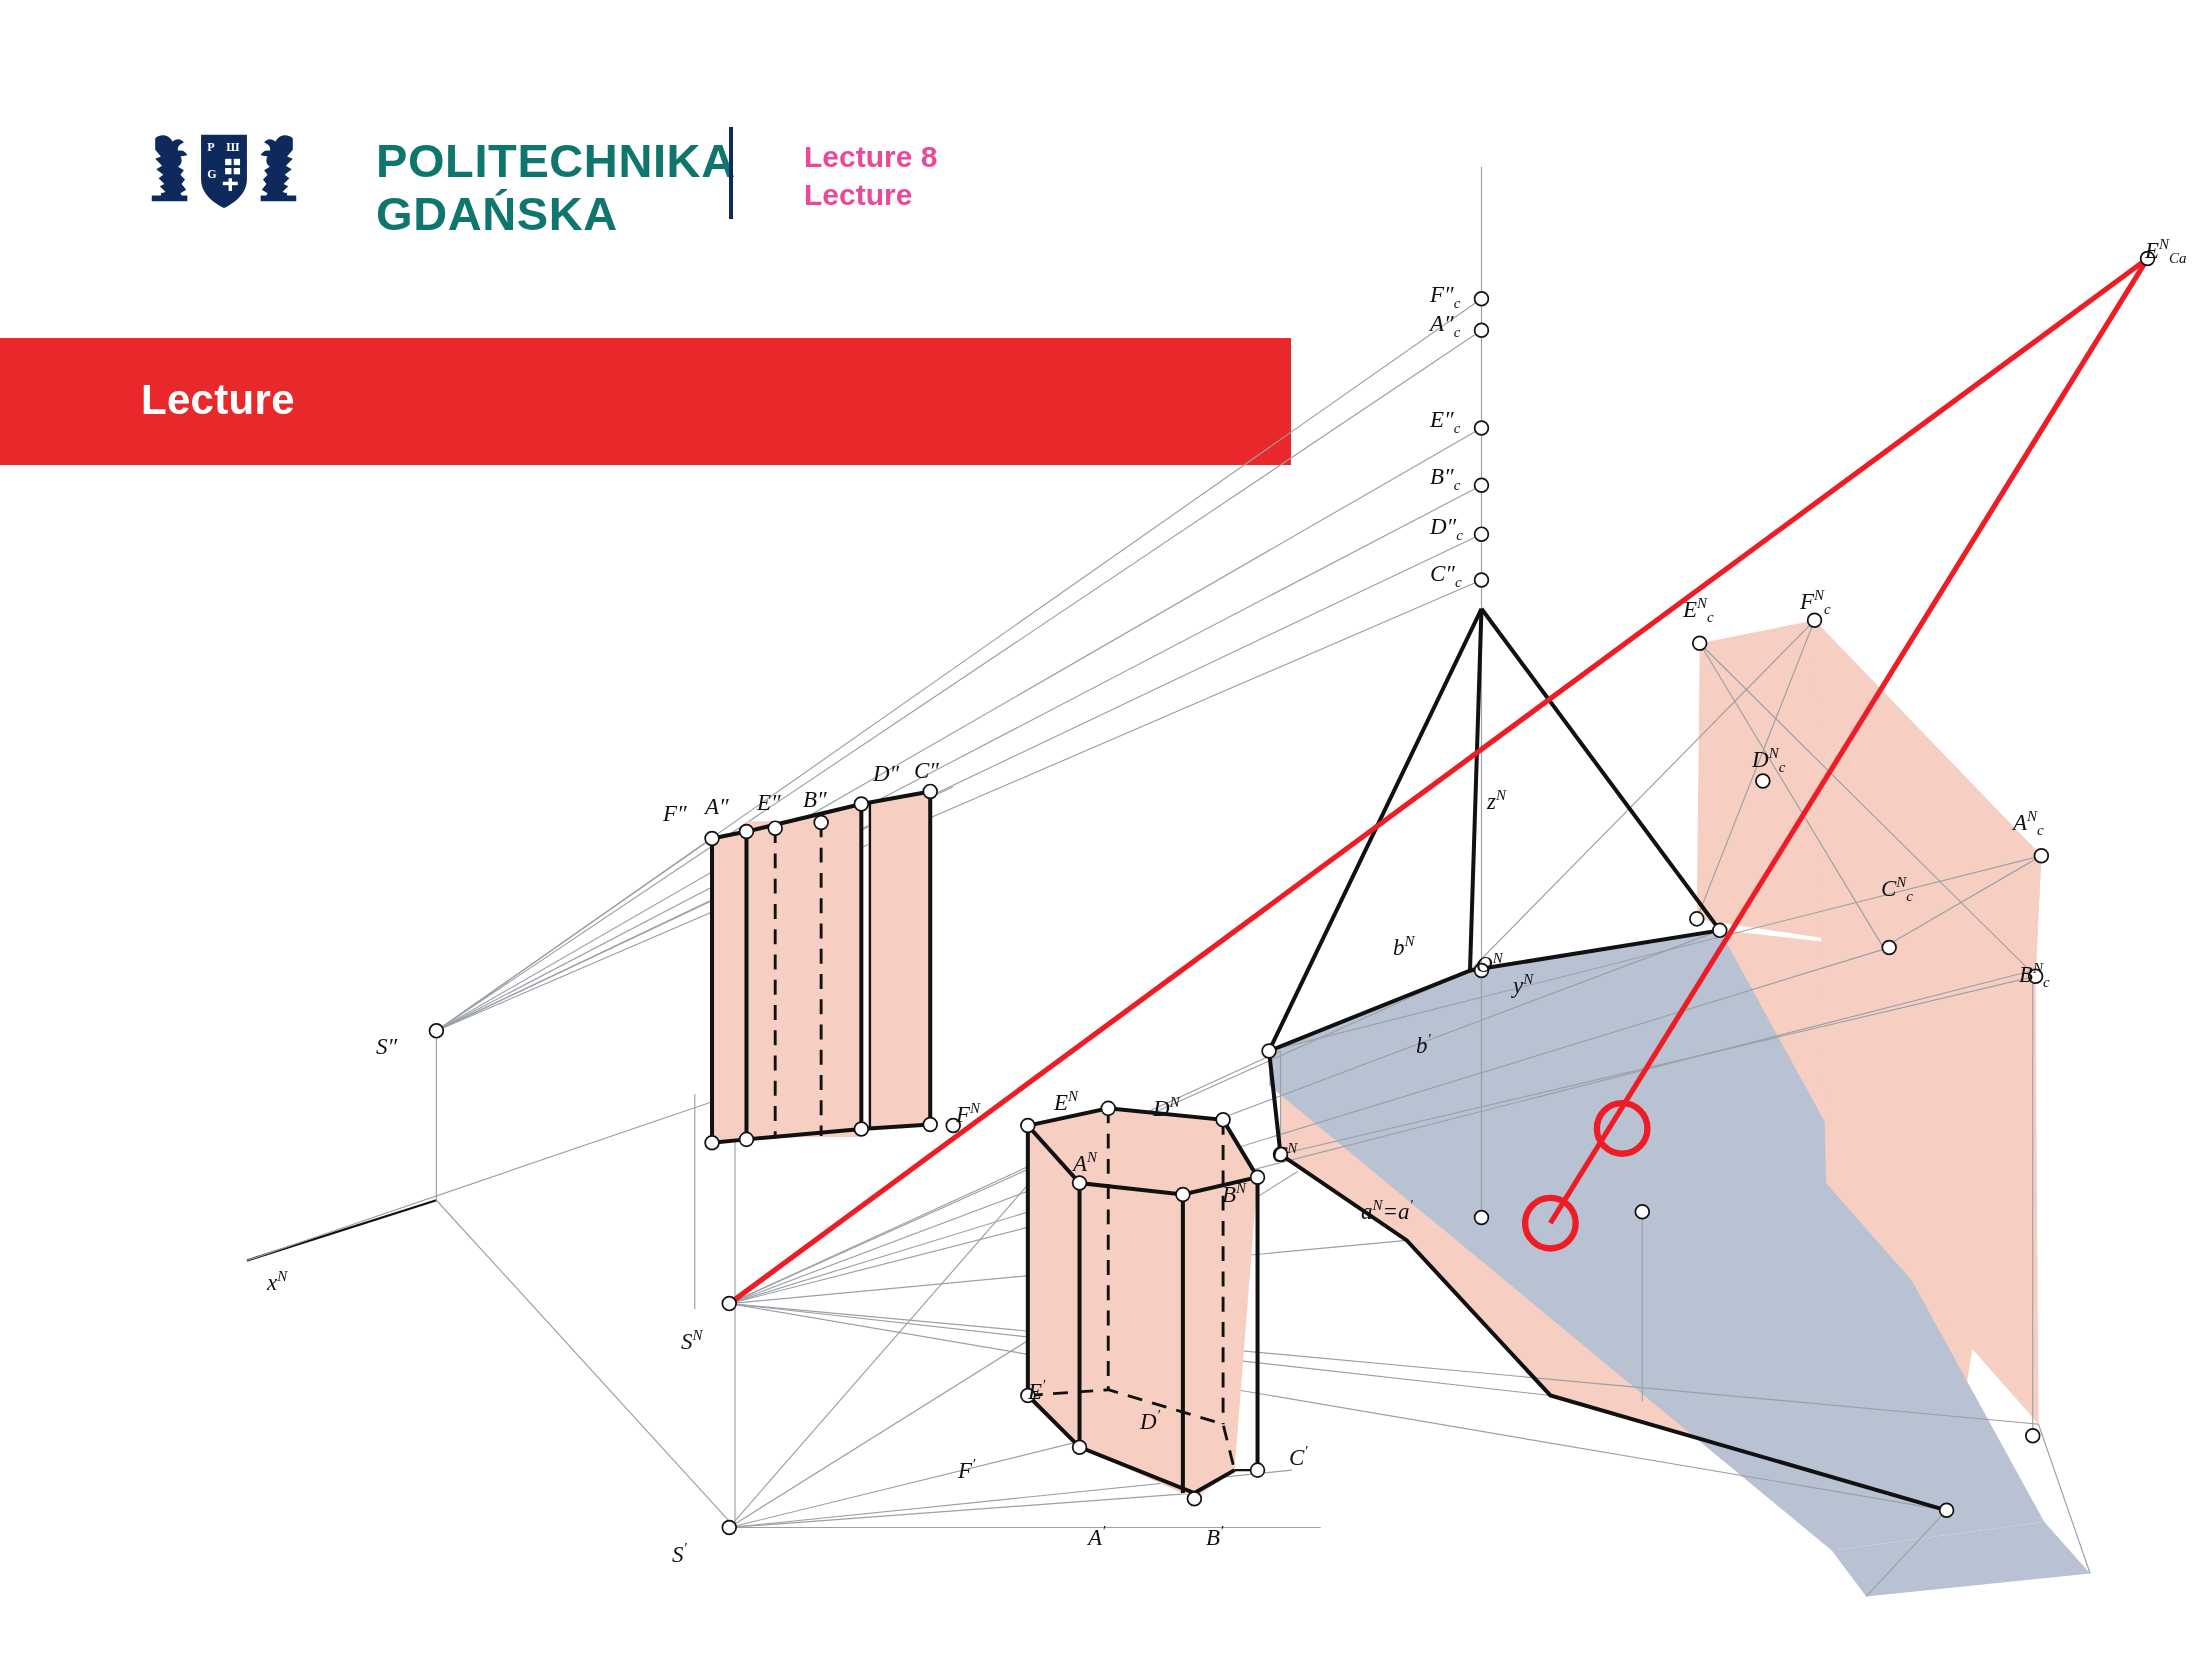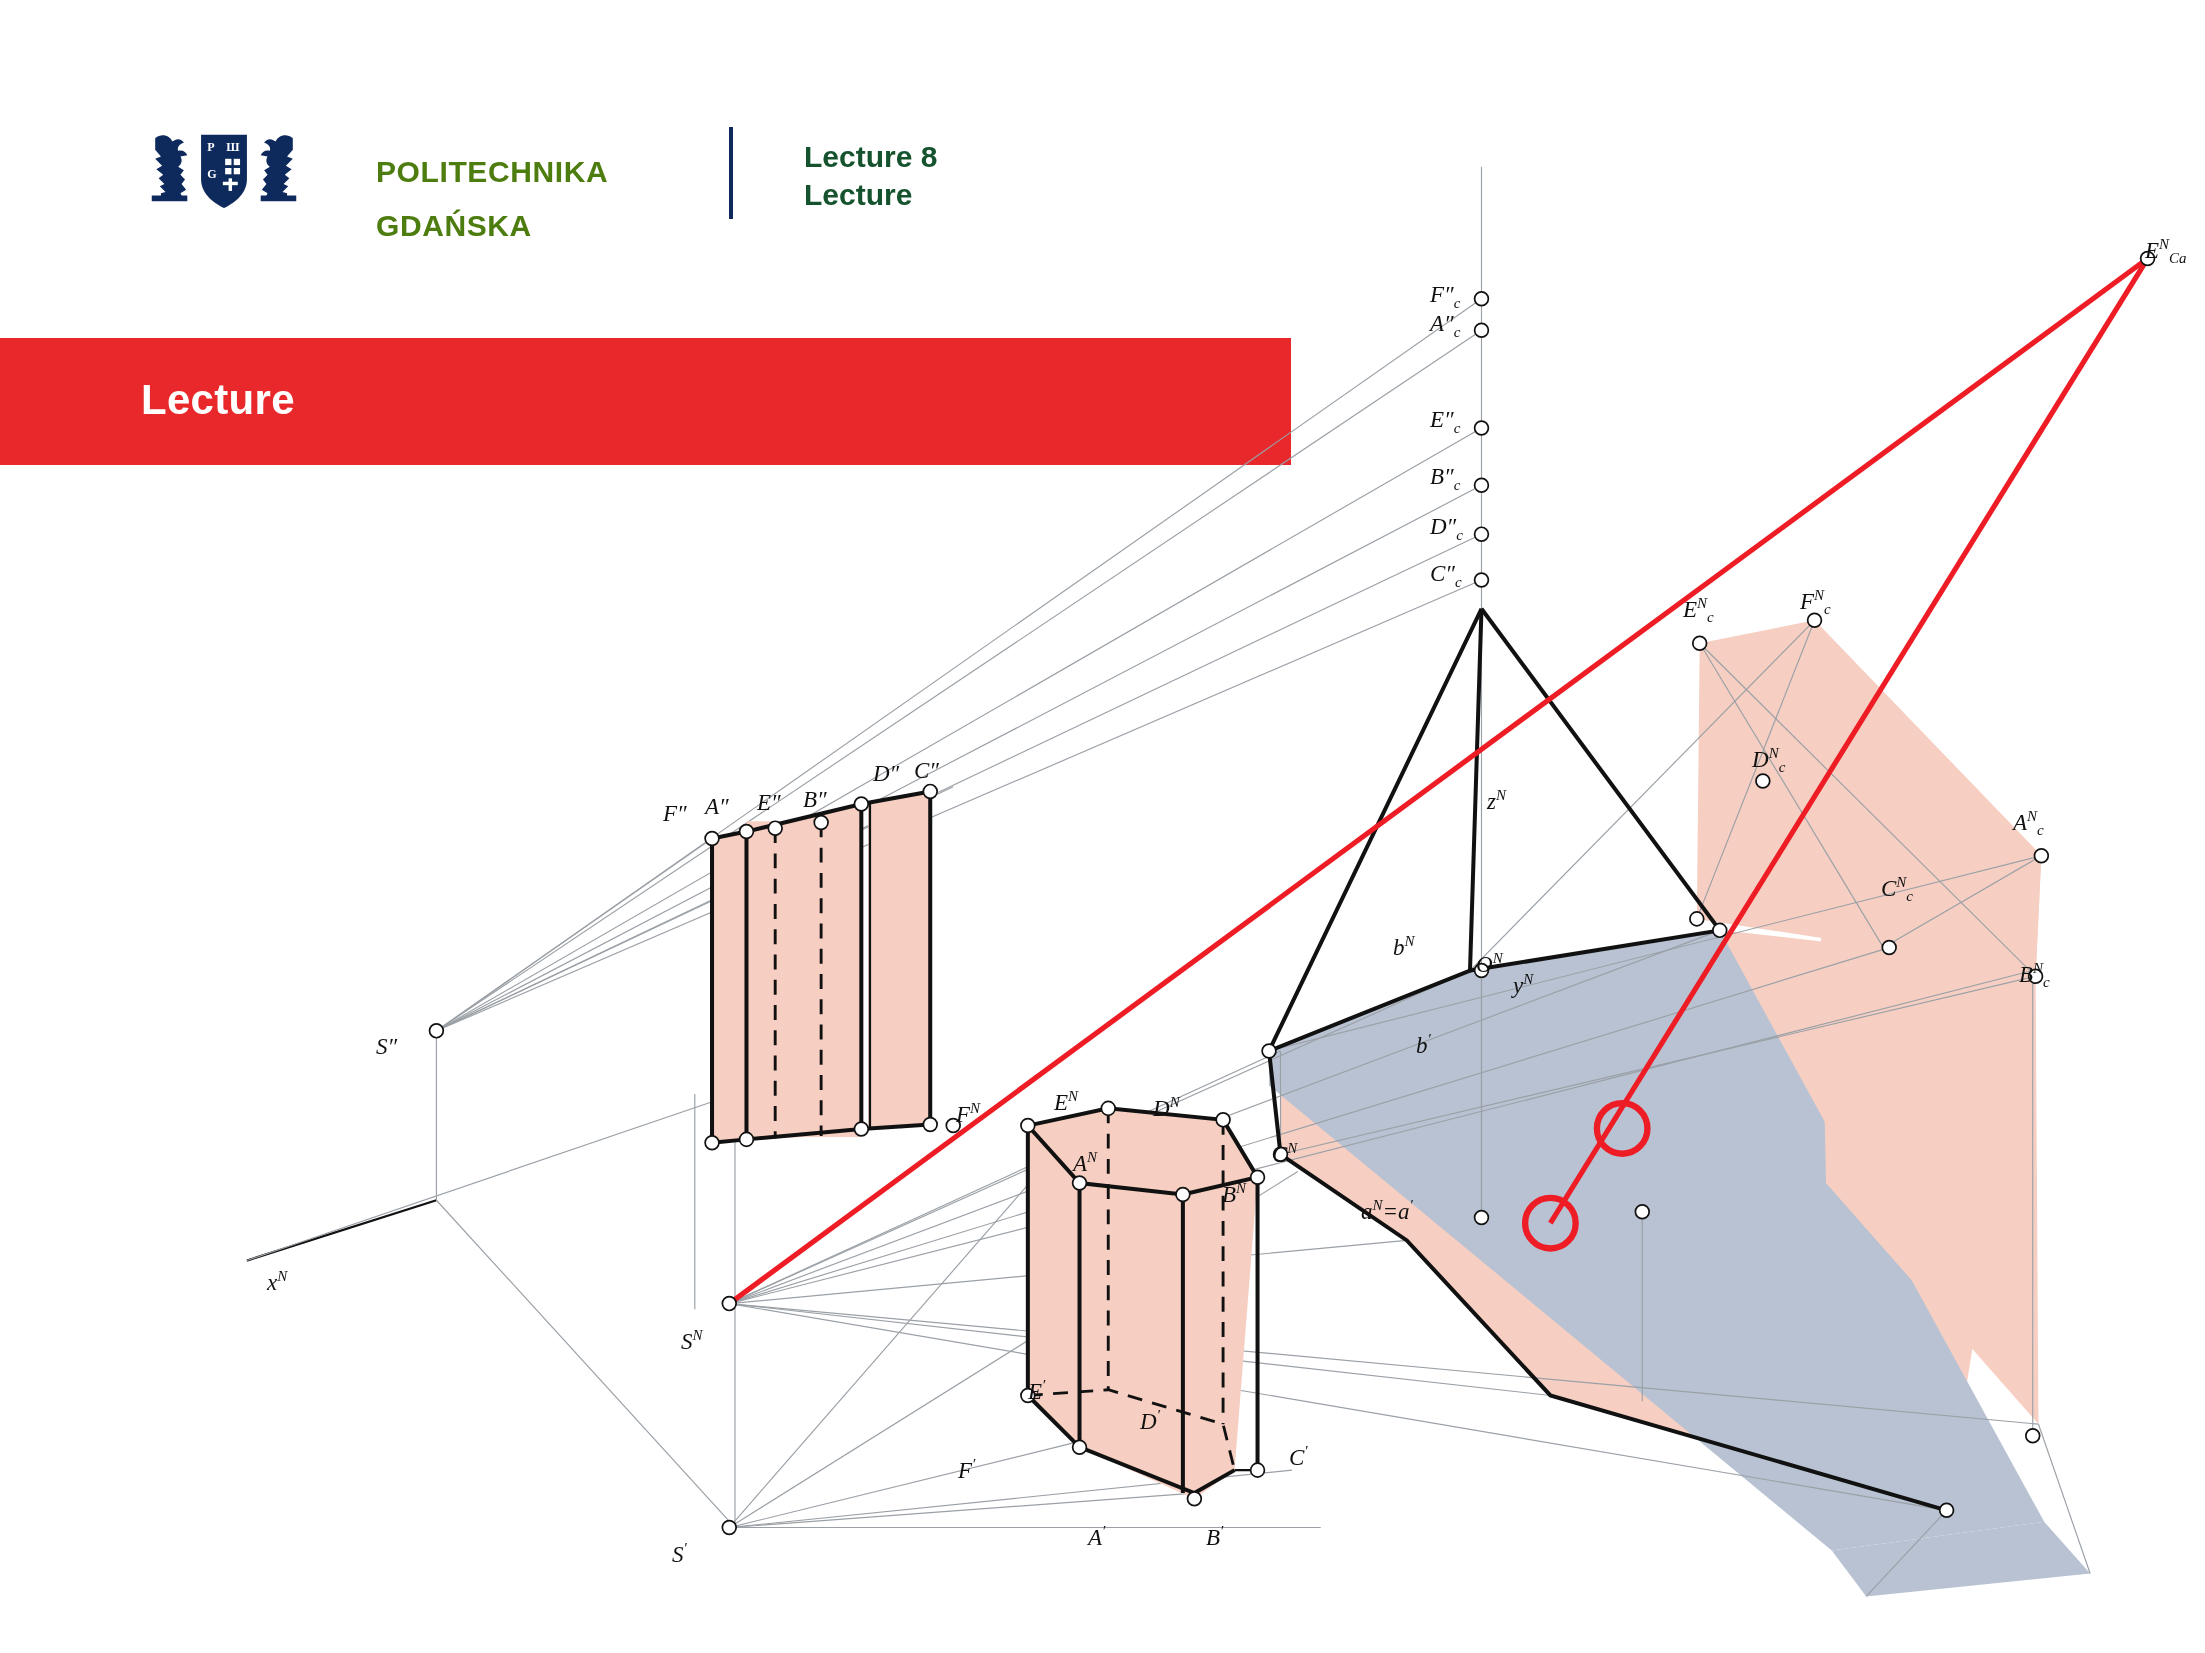--- a/index.html
+++ b/index.html
@@ -9,24 +9,24 @@
     font-family:"Liberation Sans", sans-serif;
     overflow:hidden;
     position:relative;
   }
   #root{position:absolute;left:0;top:0;width:2205px;height:1654px;}
 
   
   .header{position:absolute;left:0;top:0;width:2205px;height:299px;}
   .logo-crest{position:absolute;left:138px;top:123px;width:172px;height:98px;}
   .brand{position:absolute;left:376px;top:135px;line-height:1.12;}
-  .brand-line{color:#4d7c0f;font-weight:bold;font-size:30px;letter-spacing:0.6px;margin-top:20px;}
+  .brand-line{color:#0f766e;font-weight:bold;font-size:47px;letter-spacing:0.6px;}
   .divider{position:absolute;left:729px;top:127px;width:4px;height:92px;background:#0e2a5c;}
   .lecture{position:absolute;left:804px;top:138px;line-height:1.25;}
-  .lecture div{color:#14532d;font-weight:bold;font-size:30px;}
+  .lecture div{color:#ec4899;font-weight:bold;font-size:30px;}
   .redbar{position:absolute;left:0;top:338px;width:1291px;height:127px;background:#e8282b;}
   .redbar-label{position:absolute;left:141px;top:376px;color:#fff;font-weight:bold;font-size:42px;letter-spacing:0.3px;}
 
   
   .canvas{position:absolute;left:0;top:0;width:2205px;height:1654px;}
   svg{position:absolute;left:0;top:0;}
   .lbl{position:absolute;font-family:"Liberation Serif", serif;font-style:italic;font-size:23px;color:#111;white-space:nowrap;}
   .lbl sup{font-style:italic;font-size:15px;vertical-align:super;}
   .lbl sub{font-style:italic;font-size:15px;vertical-align:sub;font-family:Liberation Serif, serif;}
   .lbl.stack{line-height:0.92;}

